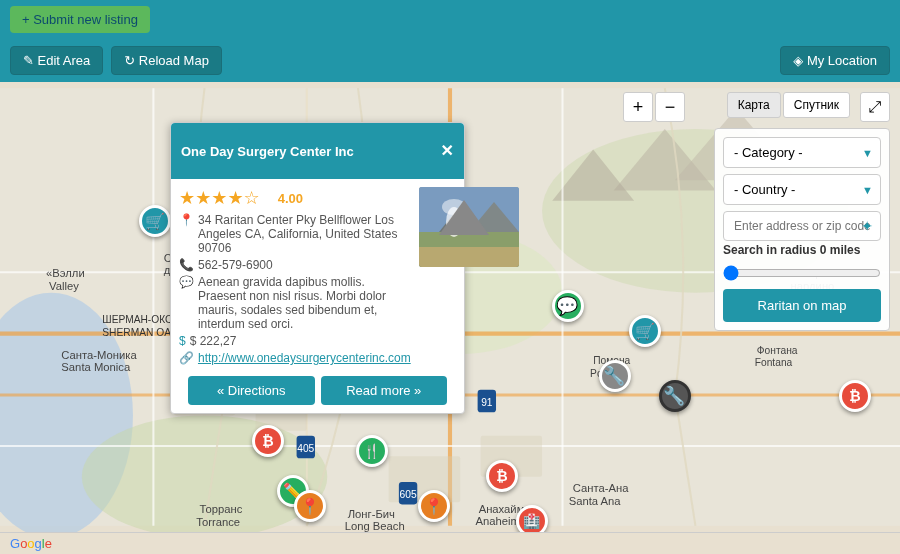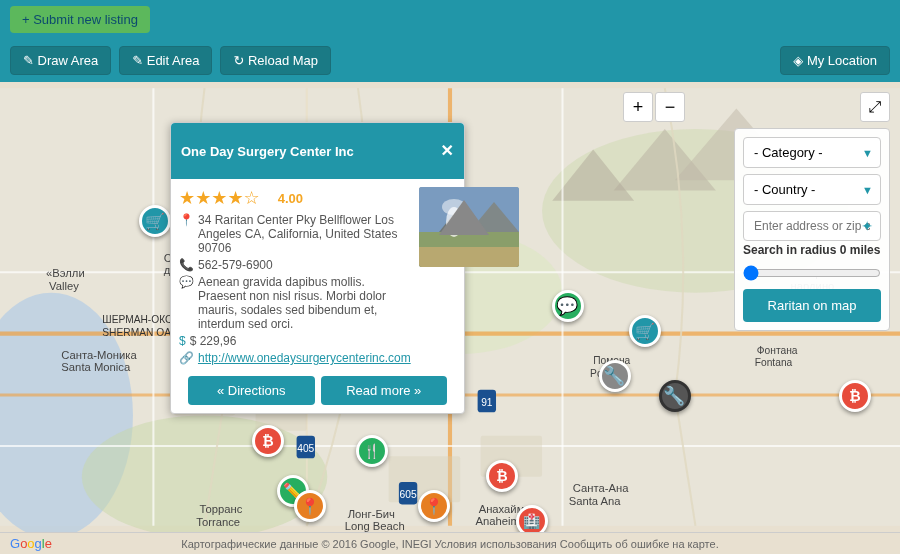--- a/index.html
+++ b/index.html
@@ -325,40 +325,39 @@
       font-size: 16px;
       color: white;
       box-shadow: 0 2px 4px rgba(0,0,0,0.4);
     }
 
     
     #sidebar-panel {
       position: absolute;
       top: 46px;
       right: 10px;
-      width: 156px;
+      width: 176px;
       background: rgba(255,255,255,0.95);
       border: 1px solid #ccc;
       border-radius: 4px;
       padding: 8px;
       z-index: 80;
       display: flex;
       flex-direction: column;
       gap: 6px;
     }
   </style>
 </head>
 <body>
 
 <div id="top-bar">
   <button id="submit-btn">+ Submit new listing</button>
 </div>
 
 <div id="map-toolbar">
-  <button class="toolbar-btn">✎ Draw Area</button>
   <button class="toolbar-btn">✎ Edit Area</button>
   <button class="toolbar-btn">↻ Reload Map</button>
   <button class="toolbar-btn" id="my-location-btn">◈ My Location</button>
 </div>
 
 <div id="main">
 
   <div id="map-bg">
 
     <svg id="map-svg" viewBox="0 0 880 428" xmlns="http://www.w3.org/2000/svg">
@@ -468,20 +467,24 @@
     <div class="marker" style="top:440px;left:310px;">
       <div class="marker-circle" style="background:#e67e22;font-size:16px;">📍</div>
     </div>
   </div>
 
   <div id="map-controls" style="top:10px;right:215px;">
     <button class="map-ctrl-btn">+</button>
     <button class="map-ctrl-btn">−</button>
   </div>
 
+  <div id="map-type-btns" style="top:10px;right:50px;">
+    <button class="map-type-btn active">Карта</button>
+    <button class="map-type-btn">Спутник</button>
+  </div>
 
   <div id="map-expand">⤢</div>
 
   <div id="map-popup">
     <div id="popup-header">
       <span>One Day Surgery Center Inc</span>
       <span id="popup-close">✕</span>
     </div>
     <div id="popup-body">
       <div id="popup-info">
@@ -496,21 +499,21 @@
         <div class="info-row">
           <span class="info-icon">📞</span>
           <span>562-579-6900</span>
         </div>
         <div class="info-row">
           <span class="info-icon">💬</span>
           <span>Aenean gravida dapibus mollis. Praesent non nisl risus. Morbi dolor mauris, sodales sed bibendum et, interdum sed orci.</span>
         </div>
         <div class="info-row">
           <span class="info-icon">$</span>
-          <span class="price-text">$ 229,96</span>
+          <span class="price-text">$ 222,27</span>
         </div>
         <div class="info-row">
           <span class="info-icon">🔗</span>
           <a class="link-text" href="#">http://www.onedaysurgerycenterinc.com</a>
         </div>
       </div>
       <div id="popup-image">
         <div id="popup-image-inner">
           
           <svg width="100" height="80" viewBox="0 0 100 80">
@@ -550,15 +553,14 @@
     </div>
     <div class="radius-label">Search in radius 0 miles</div>
     <input type="range" class="radius-slider" min="0" max="100" value="0" style="">
     <button id="search-on-map-btn">Raritan on map</button>
   </div>
 
   <div id="map-footer">
     <div id="google-logo">
       <span>G</span><span>o</span><span>o</span><span>g</span><span>l</span><span>e</span>
     </div>
-    <span>Картографические данные © 2016 Google, INEGI   Условия использования   Сообщить об ошибке на карте.</span>
   </div>
 </div>
 
 </body></html>

